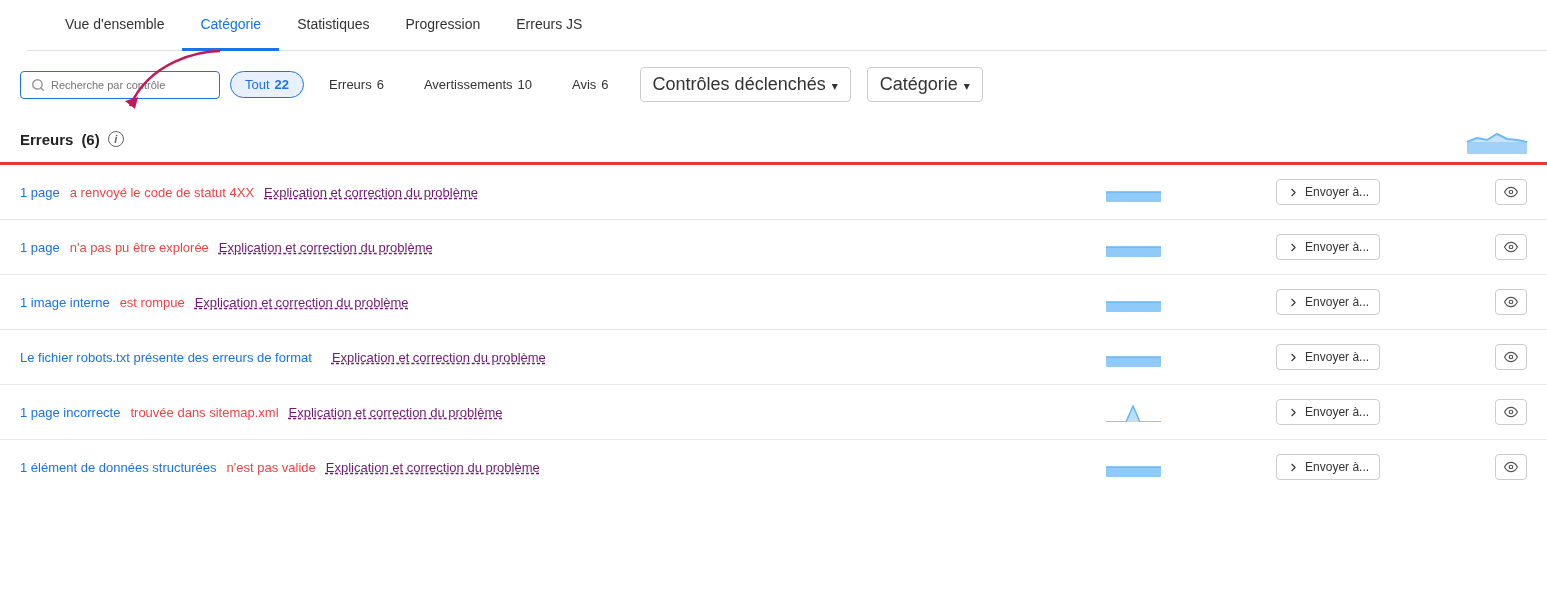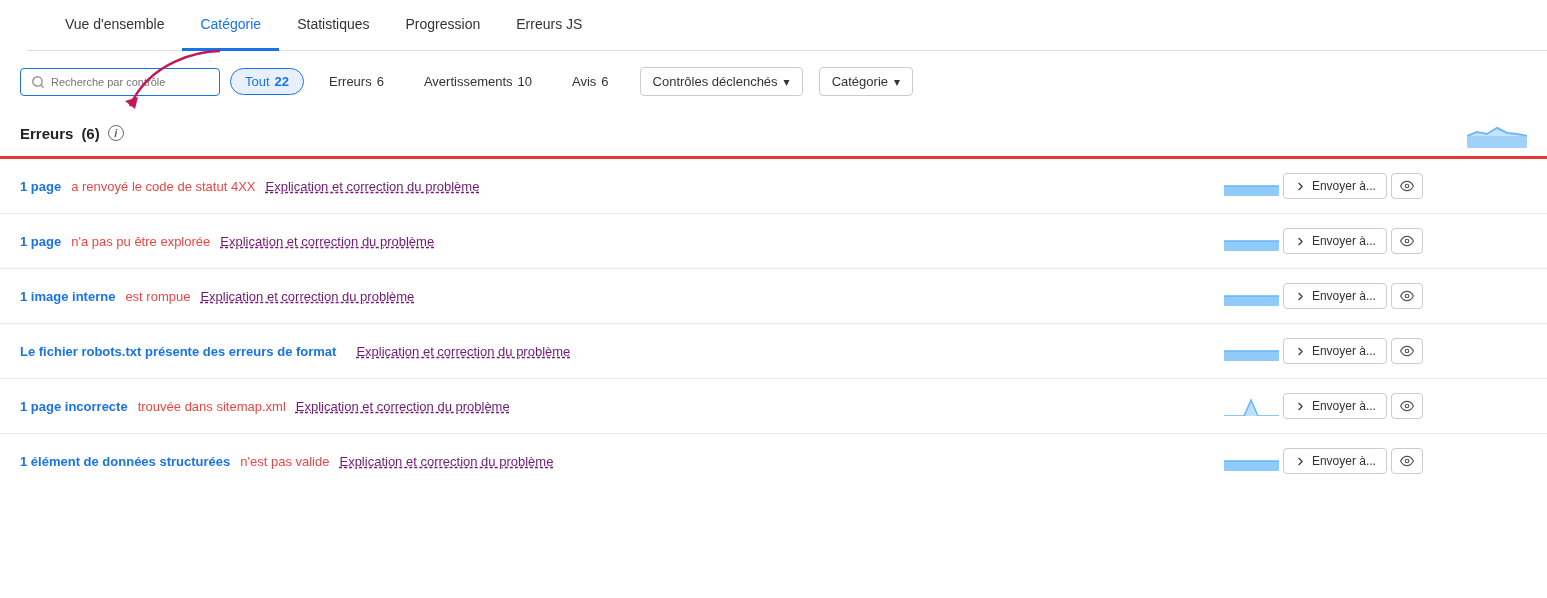--- a/index.html
+++ b/index.html
@@ -75,21 +75,21 @@
       cursor: pointer;
       background: #fff;
       color: #333;
     }
 
     .dropdown-btn {
       display: flex; align-items: center; gap: 6px;
       border: 1px solid #ccc;
       border-radius: 4px;
       padding: 6px 12px;
-      font-size: 13px;
+      font-size: 18px;
       cursor: pointer;
       background: #fff;
       color: #333;
       margin-left: 6px;
     }
 
     
     .annotation-container {
       position: relative;
     }
@@ -126,25 +126,25 @@
     
     .red-line { height: 3px; background: #e53935; margin: 0; }
 
     
     .issues-table { width: 100%; border-collapse: collapse; }
     .issue-row { border-bottom: 1px solid #e8e8e8; }
     .issue-row td { padding: 14px 20px; vertical-align: middle; }
     .issue-row:last-child { border-bottom: none; }
 
     .issue-main { display: flex; align-items: center; gap: 10px; }
-    .issue-link { color: #1a73e8; text-decoration: none; font-size: 13px; font-weight: bold; }
+    .issue-link { color: #1a73e8; text-decoration: none; font-size: 13px; }
     .issue-text { font-size: 13px; color: #ef4444; }
     .fix-link { color: #701a75; text-decoration: underline; font-size: 13px; cursor: pointer; text-decoration-style: dashed; }
 
-    .action-cell { display: flex; align-items: center; gap: 4px; justify-content: center; min-width: 200px; }
+    .action-cell { display: flex; align-items: center; gap: 4px; justify-content: space-between; min-width: 200px; }
 
     .mini-chart { width: 55px; height: 22px; }
 
     .send-btn {
       display: flex; align-items: center; gap: 5px;
       border: 1px solid #ccc;
       border-radius: 4px;
       padding: 5px 10px;
       font-size: 12px;
       cursor: pointer;

